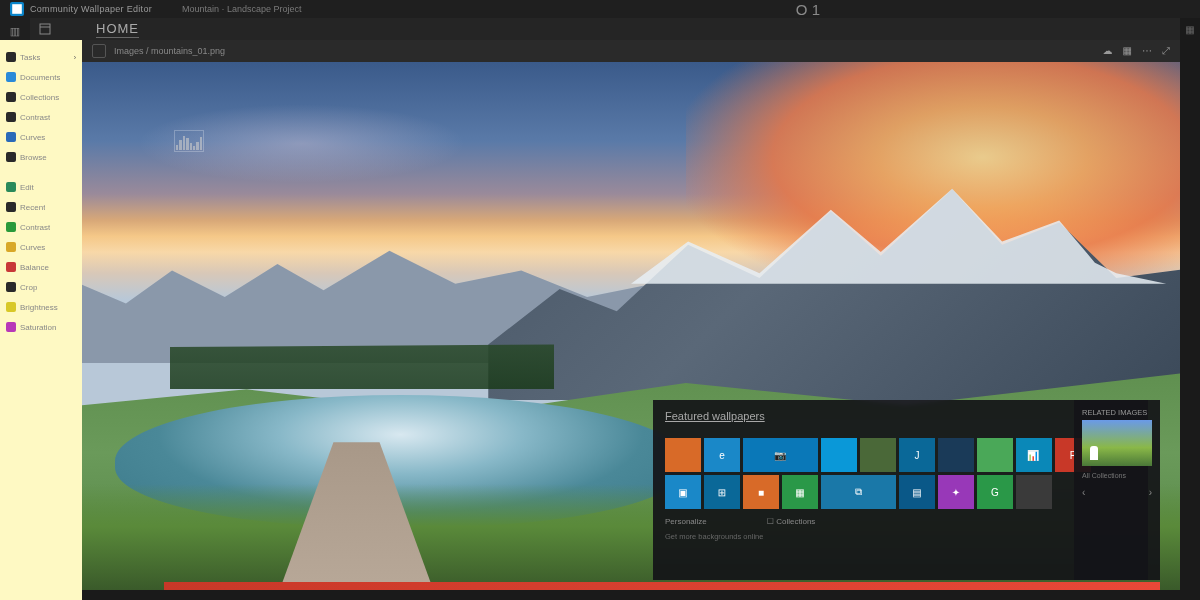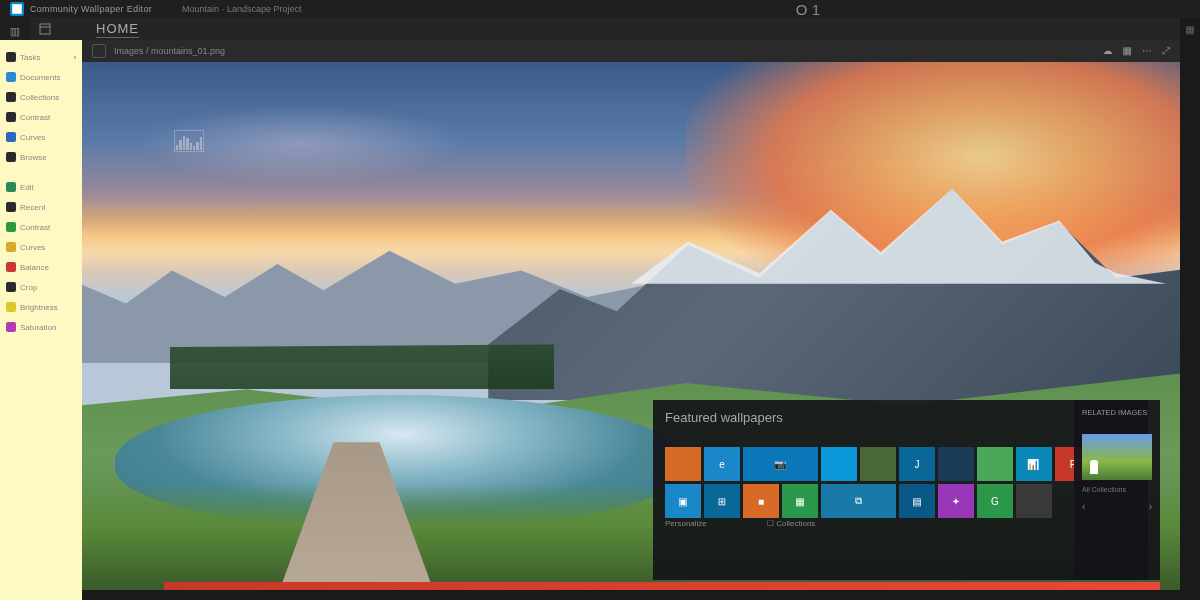--- a/index.html
+++ b/index.html
@@ -50,33 +50,33 @@
 .lake { position:absolute; top:63%; left:3%; width:52%; height:25%; background:radial-gradient(ellipse at 50% 30%,#d8e8f0 0%,#88b8c8 30%,#4a8898 60%,#3a7888 100%); border-radius:50% 50% 45% 45%; }
 .path { position:absolute; bottom:0; left:18%; width:14%; height:28%; background:linear-gradient(to bottom,#a89888 0%,#b8a898 100%); clip-path:polygon(35% 0,65% 0,100% 100%,0 100%); }
 .grass-fg { position:absolute; bottom:0; left:0; right:0; height:20%; background:linear-gradient(to top,#3a5a2a 0%,#5a8a3a 60%,transparent 100%); }
 
 
 .histo { position:absolute; top:68px; left:92px; width:30px; height:22px; border:1px solid rgba(255,255,255,.25); display:flex; align-items:flex-end; gap:1px; padding:1px; }
 .histo span { flex:1; background:#ccc; opacity:.6; }
 
 
 .startpanel { position:absolute; right:32px; bottom:10px; width:495px; height:180px; background:rgba(20,20,24,.92); padding:10px 12px; backdrop-filter:blur(2px); }
-.startpanel .sp-title { color:#a8a8a8; font-size:13px; margin-bottom:22px; }
+.startpanel .sp-title { color:#a8a8a8; font-size:11px; margin-bottom:16px;text-decoration:underline; }
 .tiles { display:grid; grid-template-columns:repeat(11,36px); grid-auto-rows:34px; gap:3px; }
 .tile { display:flex; align-items:center; justify-content:center; font-size:10px; color:#fff; cursor:pointer; }
 .tile.wide { grid-column:span 2; }
-.sp-caption { color:#888; font-size:8px; margin-top:1px; }
+.sp-caption { color:#888; font-size:8px; margin-top:8px; }
 .sp-caption2 { color:#777; font-size:8px; margin-top:4px; font-style:italic; }
 .sp-sub { color:#666; font-size:7.5px; margin-top:6px; }
 
 
 .thumbcol { position:absolute; right:20px; bottom:10px; width:86px; height:180px; background:rgba(20,20,24,.92); padding:8px; }
 .thumbcol .thumb { width:70px; height:46px; margin-bottom:6px; background:linear-gradient(to bottom,#6a9ae8 0%,#8ab848 60%,#4a7838 100%); position:relative; cursor:pointer; }
 .thumbcol .thumb::after { content:""; position:absolute; bottom:6px; left:8px; width:8px; height:14px; background:#fff; border-radius:3px 3px 0 0; }
-.thumbcol .t-title { color:#999; font-size:7.5px; margin-bottom:17px; }
+.thumbcol .t-title { color:#999; font-size:7.5px; margin-bottom:3px; }
 .thumbcol .t-sub { color:#777; font-size:7px; margin-top:4px; }
 .thumbcol .navrow { display:flex; justify-content:space-between; margin-top:8px; }
 .thumbcol .navrow span { color:#888; font-size:10px; cursor:pointer; }
 
 
 .rightbar { position:absolute; top:18px; right:0; width:20px; bottom:0; background:#1a1a1a; display:flex; flex-direction:column; align-items:center; padding-top:6px; gap:10px; }
 .rightbar span { color:#666; font-size:10px; cursor:pointer; }
 
 
 .redstrip { position:absolute; left:82px; right:20px; bottom:0; height:8px; background:linear-gradient(to right,#c83828,#e84838); }
@@ -229,20 +229,21 @@
         <div class="tile wide" style="background: rgb(26, 120, 168);">⧉</div>
         <div class="tile" style="background: rgb(10, 88, 136);">▤</div>
         <div class="tile" style="background: rgb(152, 56, 184);">✦</div>
         <div class="tile" style="background: rgb(42, 152, 72);">G</div>
         <div class="tile" style="background: rgb(58, 58, 58);"></div>
       </div>
     <div style="display:flex;gap:60px">
       <span class="sp-caption">Personalize</span>
       <span class="sp-caption">☐ Collections</span>
     </div>
+    <div class="sp-sub">Get more backgrounds online</div>
   </div>
 
   <div class="thumbcol">
     <div class="t-title">RELATED IMAGES</div>
     <div class="thumb"></div>
     <div class="t-sub">All Collections</div>
     <div class="navrow">
       <span>‹</span>
       <span>›</span>
     </div>

